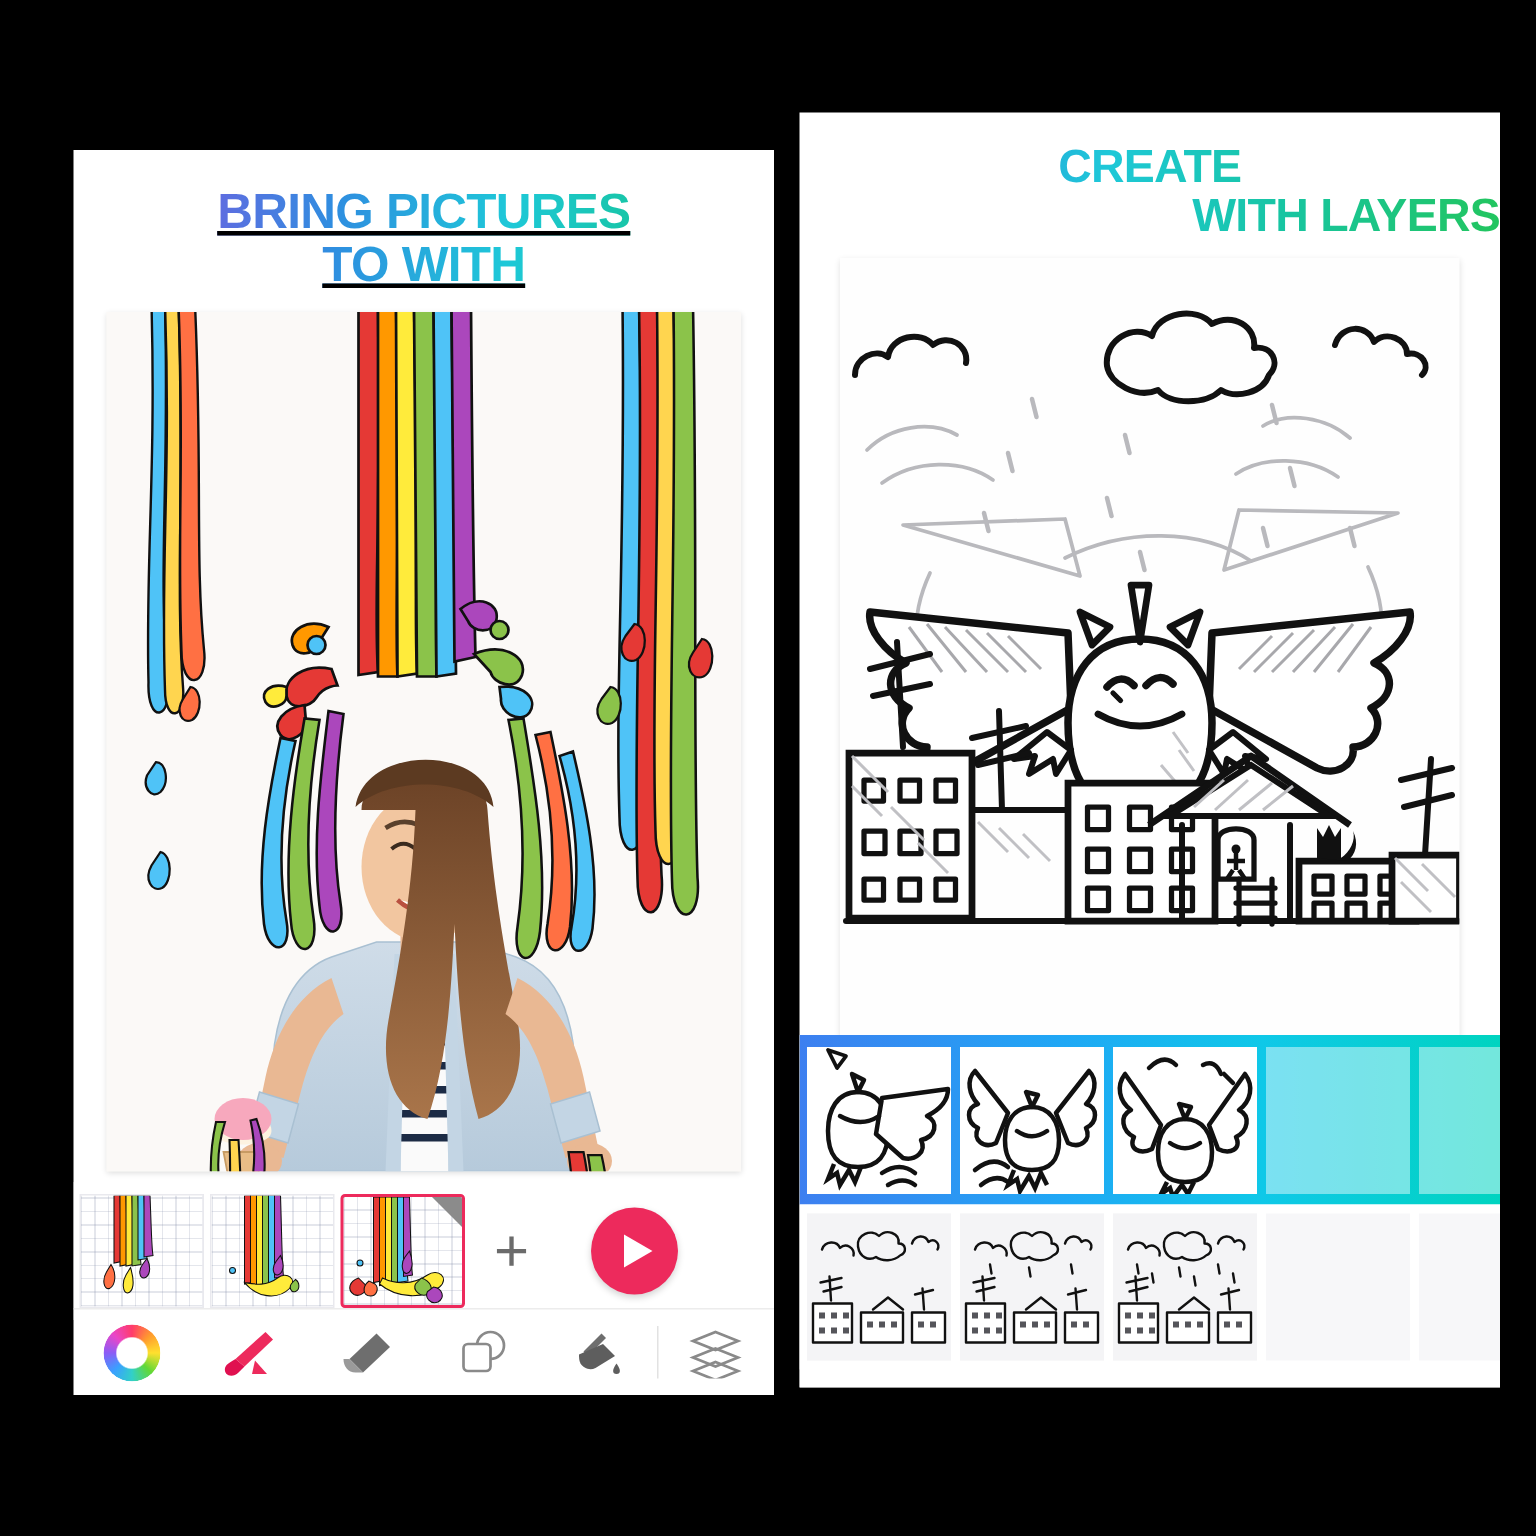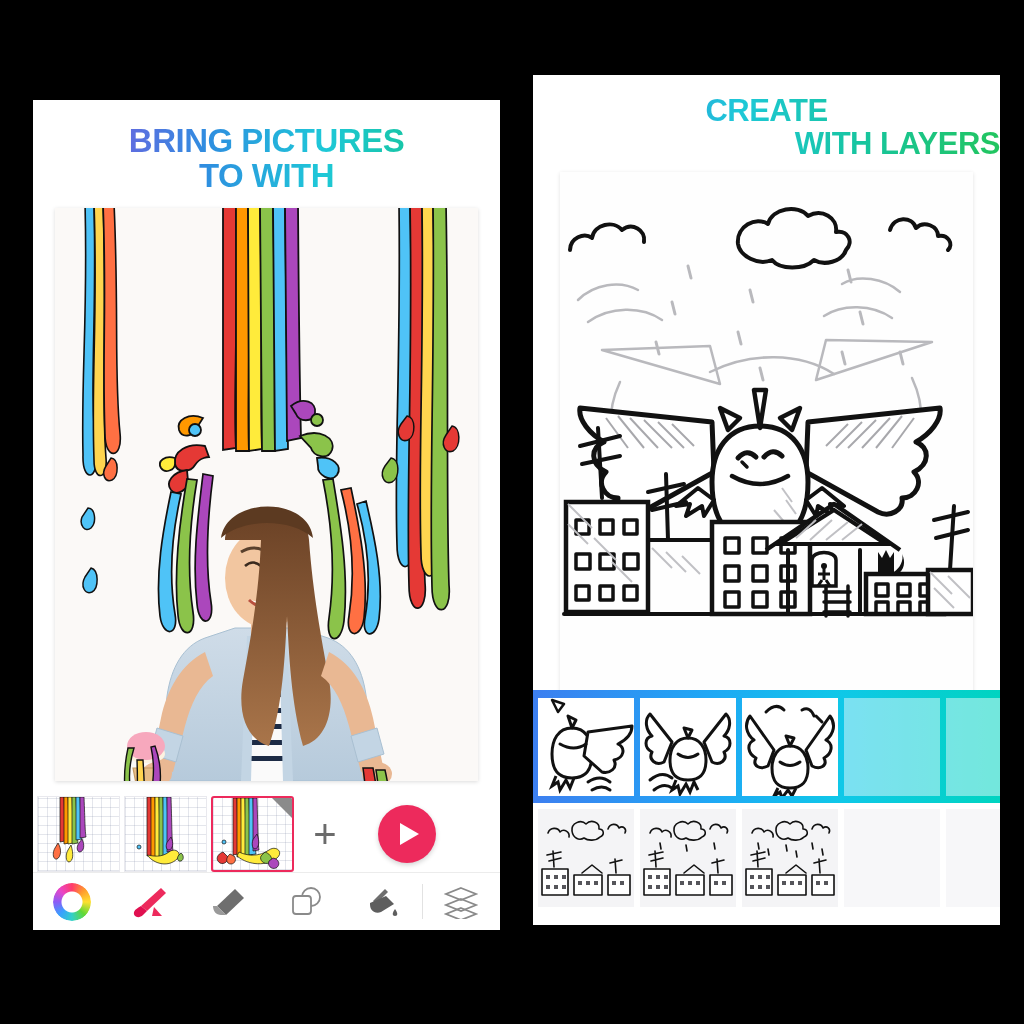--- a/index.html
+++ b/index.html
@@ -13,21 +13,21 @@
     position: relative;
   }
 
   
   .panel {
     position: absolute;
     background: #ffffff;
     overflow: hidden;
   }
 
-  #panel-left  { left: 33px;  top: 100px; width: 467px; height: 830px; }
+  #panel-left  { left: 49px;  top: 100px; width: 467px; height: 830px; text-decoration: underline; }
   #panel-right { left: 533px; top: 75px;  width: 467px; height: 850px; }
 
   
   .headline {
     text-align: center;
     font-weight: 900;
     letter-spacing: -0.5px;
     line-height: 1.05;
     font-size: 33px;
     padding-top: 24px;

